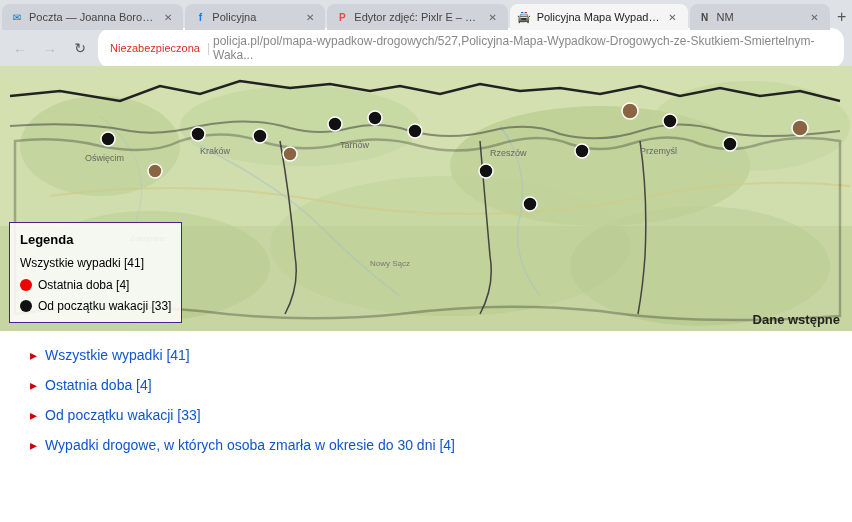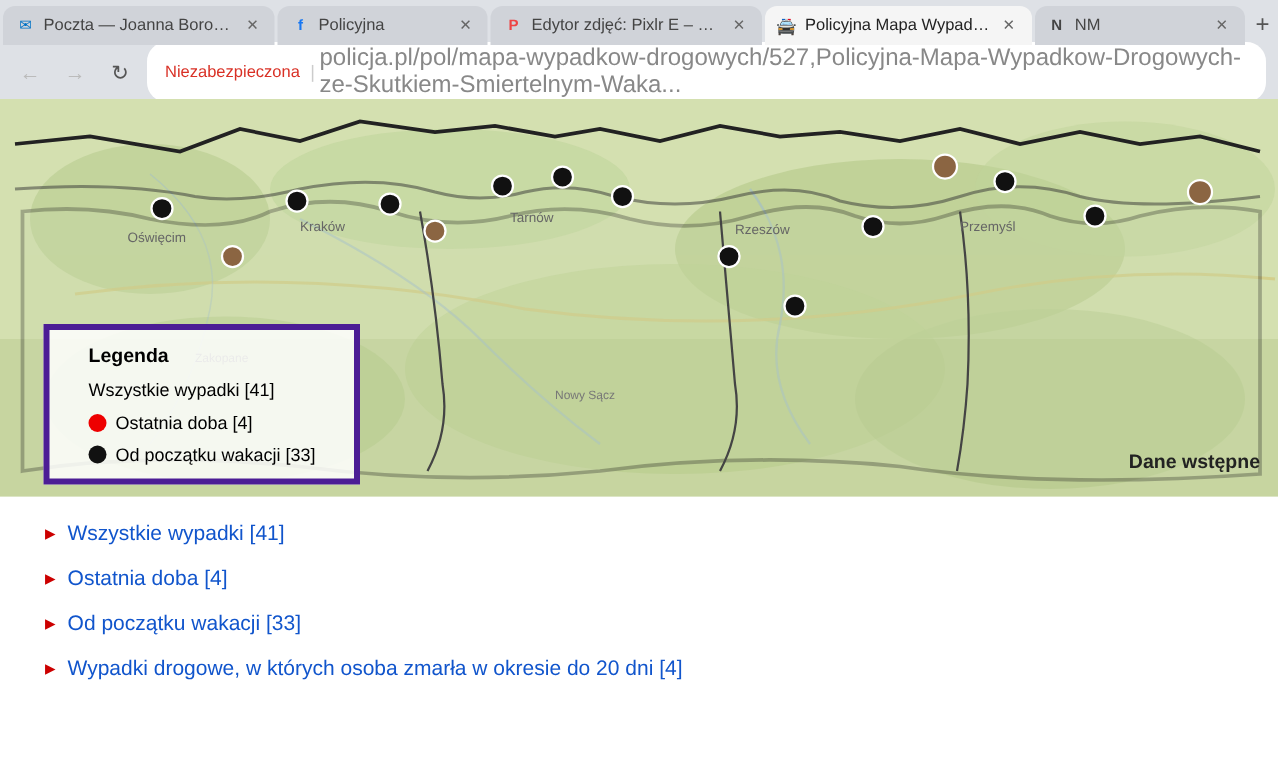--- a/index.html
+++ b/index.html
@@ -114,21 +114,21 @@
       display: flex;
       align-items: center;
       overflow: hidden;
     }
     .address-secure {
       color: #d93025;
       font-size: 11px;
       margin-right: 4px;
     }
     .address-text {
-      font-size: 16px;
+      font-size: 12px;
       color: #333;
     }
     .address-gray {
       color: #888;
     }
     .address-divider {
       color: #ccc;
       margin: 0 3px;
     }
 
@@ -151,24 +151,24 @@
 
     .map-svg {
       width: 100%;
       height: 100%;
     }
 
     
     .legend {
       position: absolute;
       bottom: 8px;
-      left: 29px;
+      left: 9px;
       background: rgba(255,255,255,0.85);
-      padding: 6px 26px;
-      border: 4px solid #4c1d95;
+      padding: 6px 10px;
+      border: 1px solid #4c1d95;
       font-size: 12px;
       line-height: 1.7;
     }
     .legend-title {
       font-weight: bold;
       font-size: 13px;
       margin-bottom: 2px;
     }
     .legend-item {
       display: flex;
@@ -180,21 +180,21 @@
       height: 12px;
       border-radius: 50%;
       flex-shrink: 0;
     }
     .dot-red { background: #e00; }
     .dot-black { background: #111; }
     .dot-brown { background: #8b6542; }
 
     .dane-wstepne {
       position: absolute;
-      bottom: 16px;
+      bottom: 4px;
       right: 12px;
       font-weight: bold;
       font-size: 13px;
       color: #222;
     }
 
     
     .below-map {
       padding: 16px 30px;
       background: white;
@@ -362,17 +362,17 @@
       <li>
         <span class="arrow-icon">▸</span>
         <a class="link-text">Ostatnia doba [4]</a>
       </li>
       <li>
         <span class="arrow-icon">▸</span>
         <a class="link-text">Od początku wakacji [33]</a>
       </li>
       <li>
         <span class="arrow-icon">▸</span>
-        <a class="link-text">Wypadki drogowe, w których osoba zmarła w okresie do 20 dni [4]</a>
+        <a class="link-text">Wypadki drogowe, w których osoba zmarła w okresie do 30 dni [4]</a>
       </li>
     </ul>
   </div>
 </div>
 
 </body></html>

